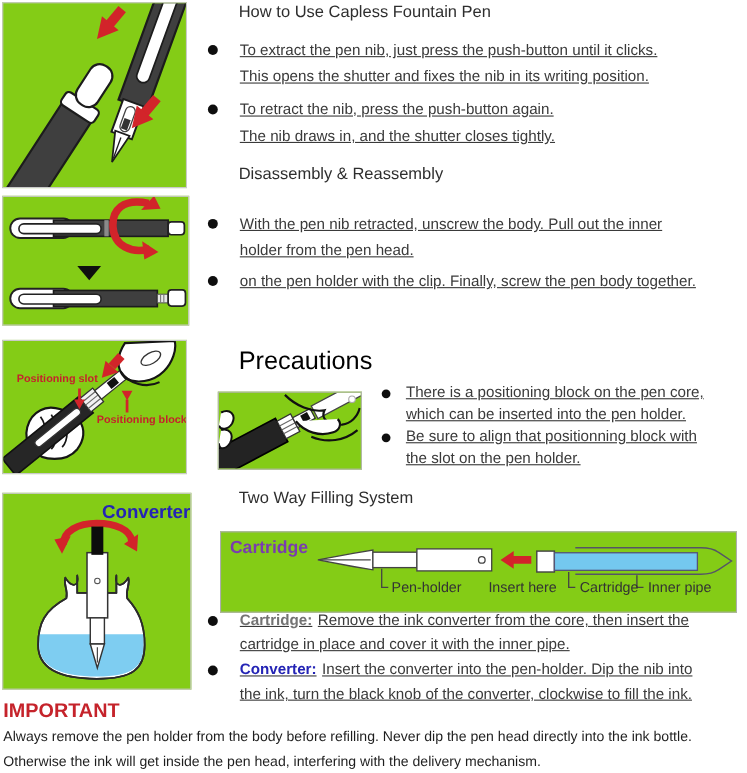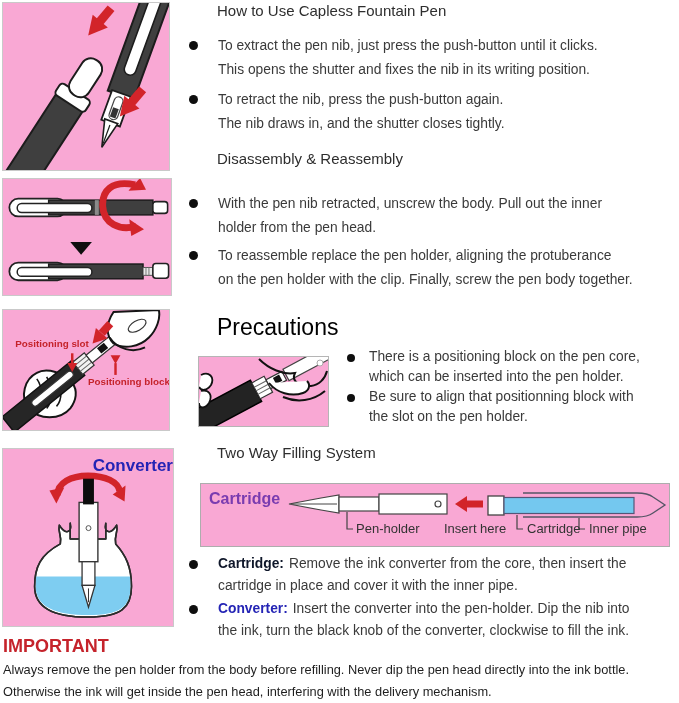--- a/index.html
+++ b/index.html
@@ -1,31 +1,31 @@
 <!DOCTYPE html>
 <html><head>
 <meta charset="utf-8">
 <style>
   html,body { margin:0; padding:0; background:#fff; }
   .page { position:relative; width:679px; height:703px; background:#ffffff;
           font-family:"Liberation Sans", sans-serif; overflow:hidden; }
-  .figbox { position:absolute; border:1px solid #c9c9c9; background:#f9a8d4; box-sizing:border-box; overflow:hidden; }
+  .figbox { position:absolute; border:1px solid #c9c9c9; background:#84cc16; box-sizing:border-box; overflow:hidden; }
   .figbox svg { display:block; width:100%; height:100%; }
   .h { position:absolute; color:#2e2e2e; white-space:nowrap; }
   .h1,.h2,.h4 { font-size:15px; }
   .h3 { font-size:23px; color:#000000; }
   .dot { position:absolute; width:9px; height:9px; border-radius:50%; background:#0e0e0e; }
   .dot.sm { width:8px; height:8px; }
-  .btext { position:absolute; color:#3a3a3a; font-size:13.8px; }
+  .btext { position:absolute; color:#3a3a3a; font-size:13.8px;text-decoration:underline; }
   .ln { white-space:nowrap; }
   .b-main .ln { line-height:24px; }
   .b-prec .ln { line-height:20px; }
   .b-tw .ln { line-height:22px; }
   .lead { font-weight:bold; margin-right:5px; }
-  .lead-purple { color:#0f172a; }
+  .lead-purple { color:#737373; }
   .lead-blue { color:#2424b5; }
   .imp-title { position:absolute; font-weight:bold; color:#c5232b; font-size:18px; white-space:nowrap; }
   .imp-line { position:absolute; color:#1e1e1e; font-size:12.8px; white-space:nowrap; }
   .tw-caption { position:absolute; left:8px; top:6px; font-weight:bold; color:#7a3cb0; font-size:16px; white-space:nowrap; }
   .conv-title { position:absolute; left:0; top:7px; width:100%; text-align:right; font-weight:bold; color:#2424b5; font-size:17px; }
   svg text { font-family:"Liberation Sans", sans-serif; }
   .diag-label { font-size:13px; fill:#333; }
   .pos-label { font-size:10px; font-weight:bold; fill:#c5232b; }
 </style>
 </head>
@@ -152,21 +152,20 @@
   <div class="h h2" style="left:217px; top:150px;">Disassembly &amp; Reassembly</div>
 
   <span class="dot" style="left:189px; top:199px;"></span>
   <div class="btext b-main" style="left:218px; top:192px;">
     <div class="ln">With the pen nib retracted, unscrew the body. Pull out the inner</div>
     <div class="ln">holder from the pen head.</div>
   </div>
 
   <span class="dot" style="left:189px; top:251px;"></span>
   <div class="btext b-main" style="left:218px; top:244px;">
-    <div class="ln">To reassemble replace the pen holder, aligning the protuberance</div>
     <div class="ln">on the pen holder with the clip. Finally, screw the pen body together.</div>
   </div>
 
   <div class="h h3" style="left:217px; top:314px;">Precautions</div>
 
   <div class="figbox" style="left:198px; top:356px; width:131px; height:71px; border-color:#b5b5b5;">
     <svg viewBox="0 0 129 69">
       <g transform="translate(4,62) rotate(62)">
         <rect x="-12" y="-60" width="24" height="70" fill="#232323" stroke="#000" stroke-width="1.5"></rect>
         <rect x="-9" y="-74" width="18" height="14" fill="#fff" stroke="#333" stroke-width="1.2"></rect>
@@ -192,21 +191,21 @@
   </div>
 
   <span class="dot sm" style="left:347px; top:394px;"></span>
   <div class="btext b-prec" style="left:369px; top:387px;">
     <div class="ln">Be sure to align that positionning block with</div>
     <div class="ln">the slot on the pen holder.</div>
   </div>
 
   <div class="h h4" style="left:217px; top:444px;">Two Way Filling System</div>
 
-  <div class="figbox" style="left:200px; top:483px; width:470px; height:64px; border-color:#adadad;">
+  <div class="figbox" style="left:200px; top:483px; width:470px; height:74px; border-color:#adadad;">
     <div class="tw-caption">Cartridge</div>
     <svg viewBox="0 0 468 62">
       <polygon points="88,20 120,14 138,11 138,29 120,26" fill="#fff" stroke="#444" stroke-width="1.2"></polygon>
       <line x1="90" y1="20" x2="136" y2="20" stroke="#444" stroke-width="1"></line>
       <rect x="138" y="13" width="40" height="14" fill="#fff" stroke="#444" stroke-width="1.2"></rect>
       <rect x="178" y="10" width="68" height="20" fill="#fff" stroke="#444" stroke-width="1.2"></rect>
       <circle cx="237" cy="20" r="3" fill="#fff" stroke="#444" stroke-width="1.2"></circle>
       <polygon points="254,20 266,12 266,16.5 282,16.5 282,23.5 266,23.5 266,28" fill="#d2242a"></polygon>
       <rect x="287" y="12" width="16" height="19" fill="#fff" stroke="#444" stroke-width="1.3"></rect>
       <rect x="303" y="13.5" width="130" height="16" fill="#74c8ef" stroke="#557" stroke-width="1.2"></rect>

